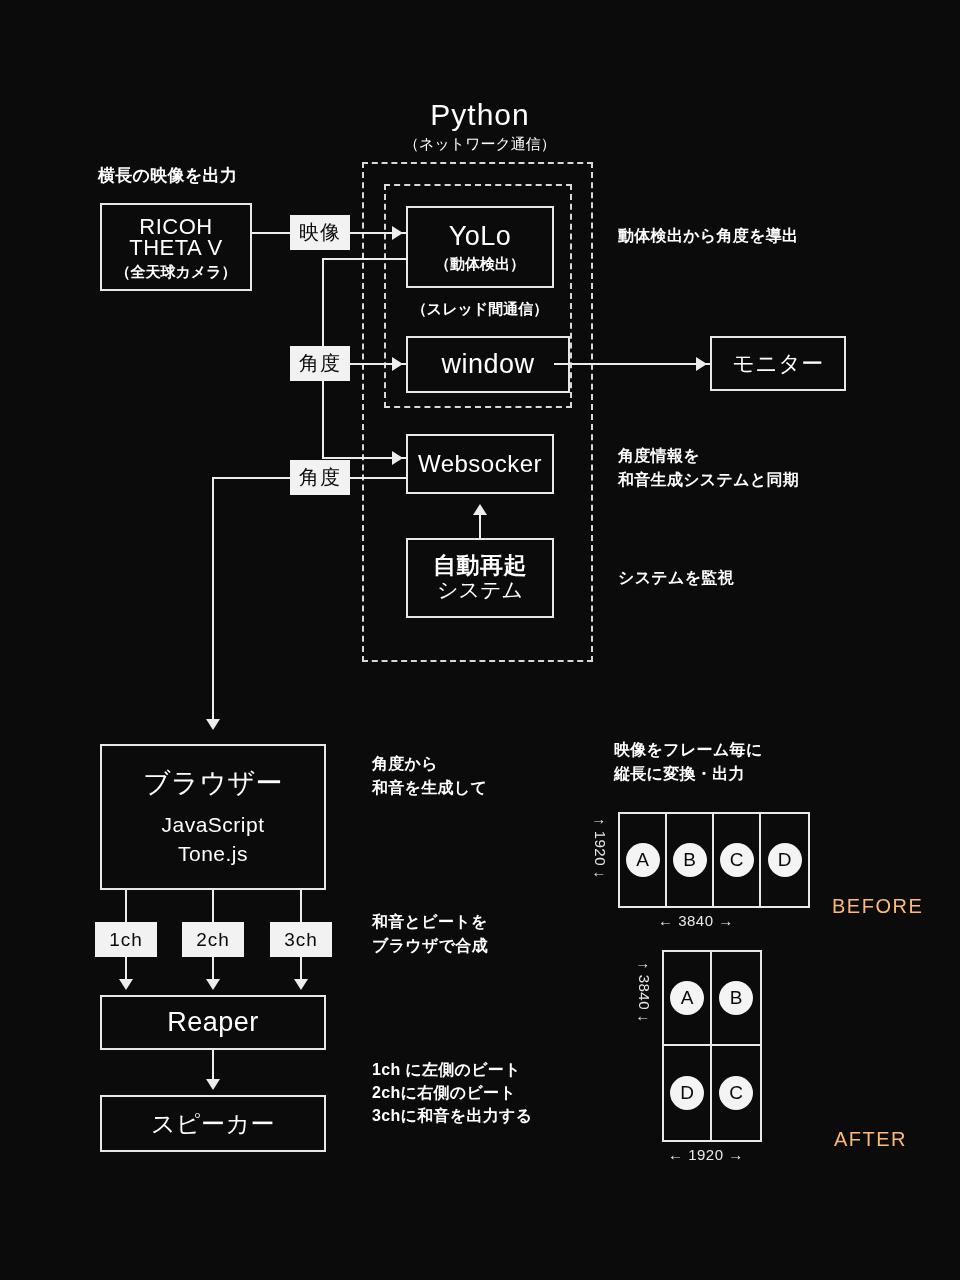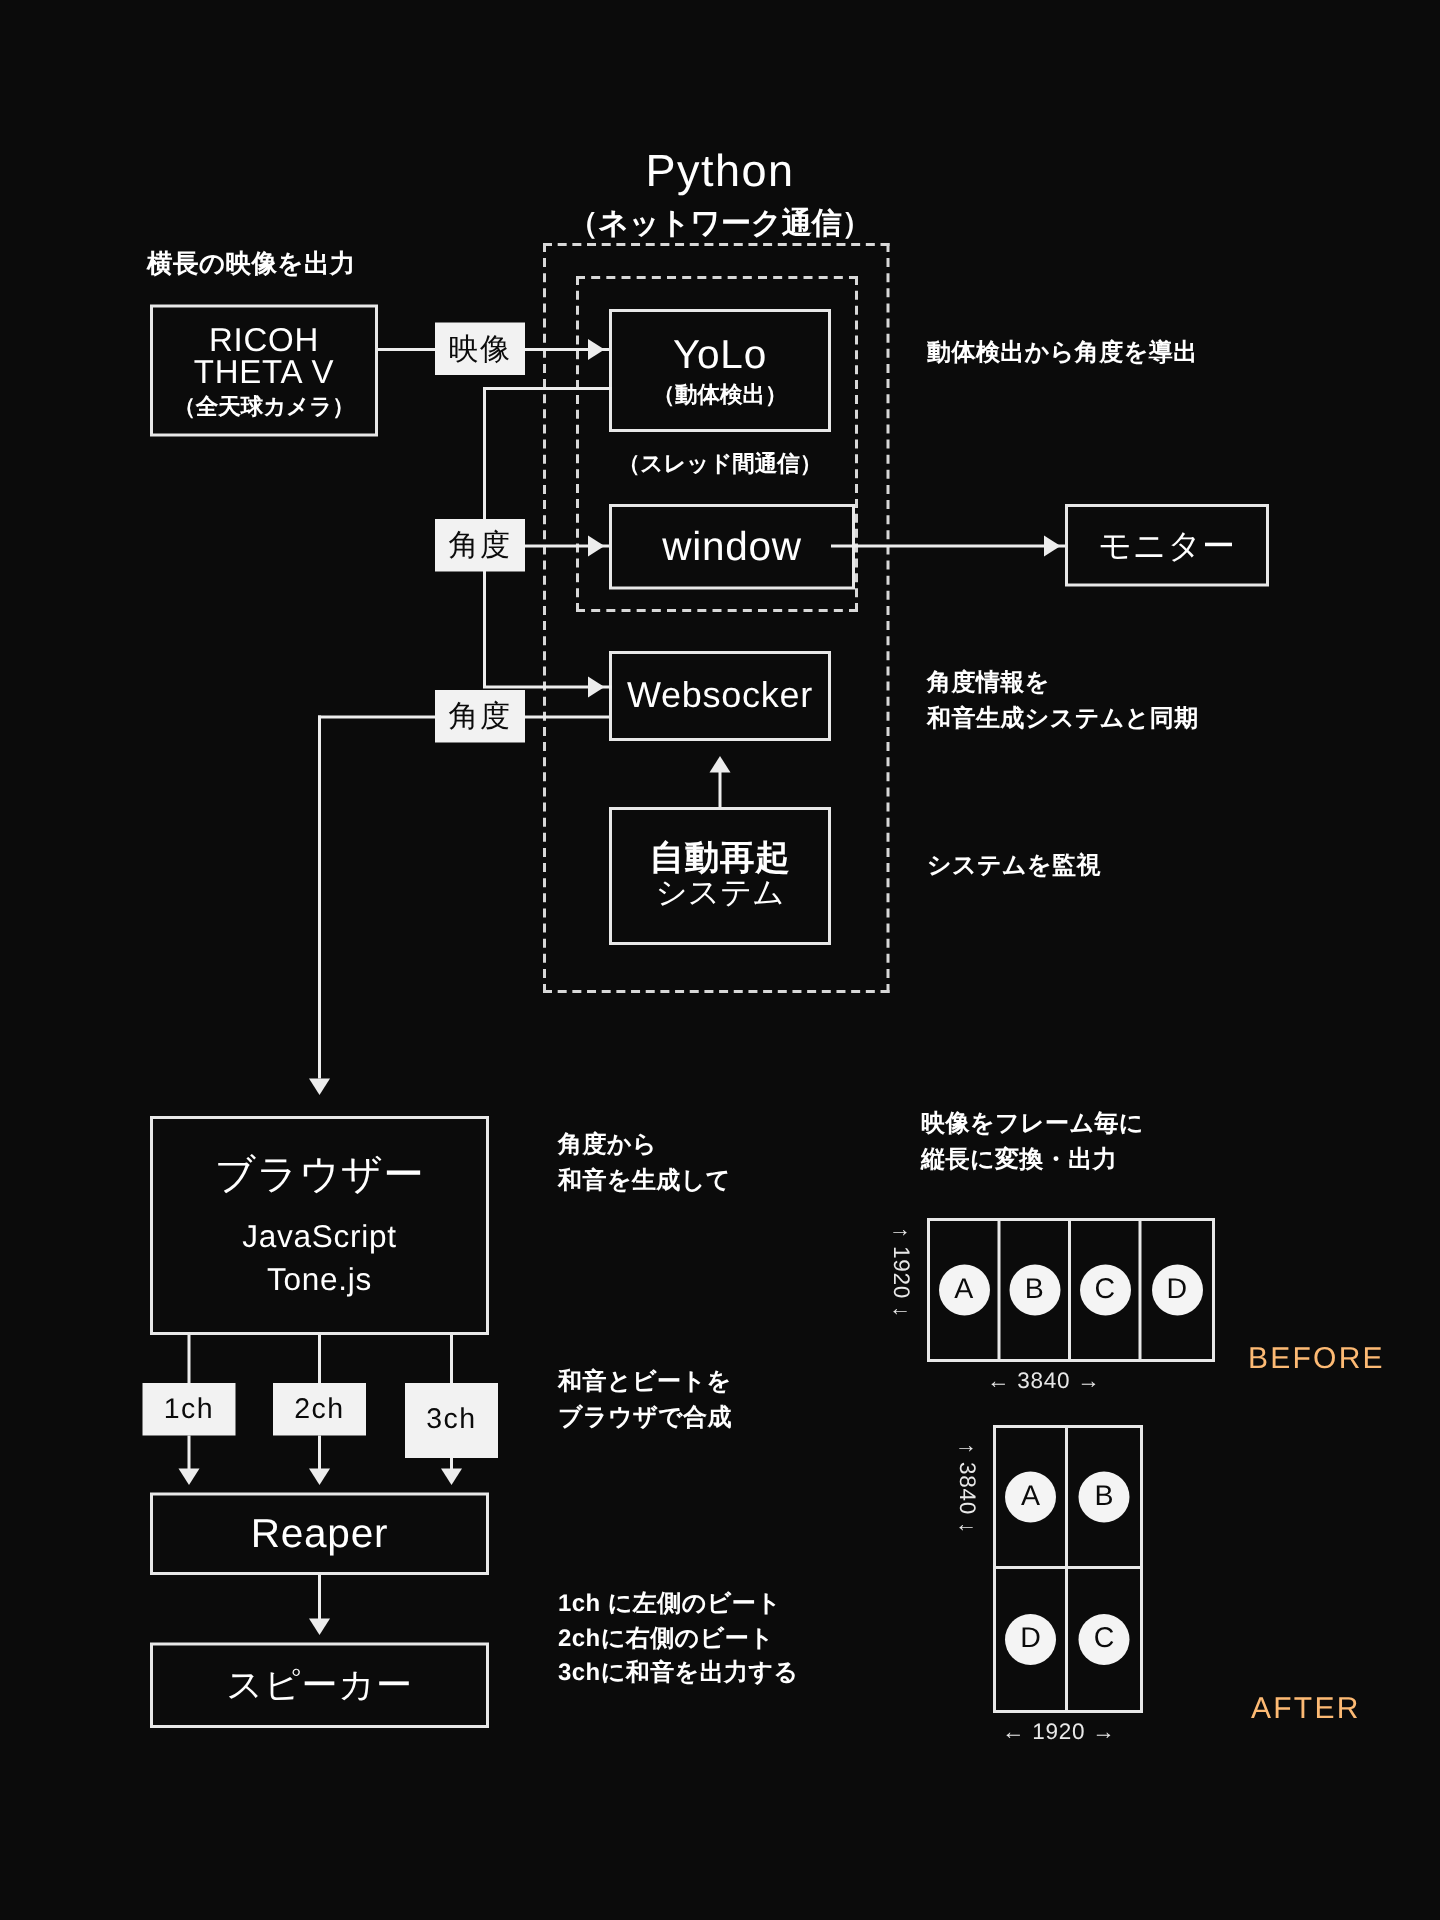--- a/index.html
+++ b/index.html
@@ -95,21 +95,21 @@
     border-bottom: 11px solid #ededed;
   }
 
   
   .py-title {
     position: absolute;
     text-align: center;
     width: 240px;
   }
   .py-title .big { font-size: 30px; letter-spacing: 1px; }
-  .py-title .sub { font-size: 20px; font-weight: bold; margin-top: 3px; }
+  .py-title .sub { font-size: 15px; font-weight: normal; margin-top: 3px; }
 
   .thread-label {
     position: absolute;
     font-size: 15px;
     font-weight: bold;
     text-align: center;
     width: 200px;
   }
 
   
@@ -187,21 +187,21 @@
   </div>
 
   <div class="box" style="left:710px; top:336px; width:136px; height:55px;">
     <div class="t1" style="font-size:22px;">モニター</div>
   </div>
 
   <div class="box" style="left:406px; top:434px; width:148px; height:60px;">
     <div class="t1" style="font-size:24px;">Websocker</div>
   </div>
 
-  <div class="box" style="left:406px; top:538px; width:148px; height:92px;">
+  <div class="box" style="left:406px; top:538px; width:148px; height:80px;">
     <div class="t1" style="font-size:23px; font-weight:bold;">自動再起</div>
     <div class="t3" style="font-size:21px;font-family:Liberation Mono, monospace;">システム</div>
   </div>
 
   <div class="box" style="left:100px; top:744px; width:226px; height:146px;">
     <div class="t1" style="font-size:27px;">ブラウザー</div>
     <div class="t1" style="font-size:21px; margin-top:14px;">JavaScript</div>
     <div class="t1" style="font-size:21px; margin-top:4px;">Tone.js</div>
   </div>
 
@@ -237,21 +237,21 @@
 
   <div class="v" style="left:479px; top:508px; height:30px;"></div>
   <div class="ar up" style="left:473px; top:504px;"></div>
 
   <div class="v" style="left:125px; top:890px; height:32px;"></div>
   <div class="v" style="left:212px; top:890px; height:32px;"></div>
   <div class="v" style="left:300px; top:890px; height:32px;"></div>
 
   <div class="chip small" style="left:95px; top:922px; width:62px; height:35px;">1ch</div>
   <div class="chip small" style="left:182px; top:922px; width:62px; height:35px;">2ch</div>
-  <div class="chip small" style="left:270px; top:922px; width:62px; height:50px;">3ch</div>
+  <div class="chip small" style="left:270px; top:922px; width:62px; height:35px;">3ch</div>
 
   <div class="v" style="left:125px; top:957px; height:26px;"></div>
   <div class="ar down" style="left:119px; top:979px;"></div>
   <div class="v" style="left:212px; top:957px; height:26px;"></div>
   <div class="ar down" style="left:206px; top:979px;"></div>
   <div class="v" style="left:300px; top:957px; height:26px;"></div>
   <div class="ar down" style="left:294px; top:979px;"></div>
 
   <div class="v" style="left:212px; top:1050px; height:33px;"></div>
   <div class="ar down" style="left:206px; top:1079px;"></div>

